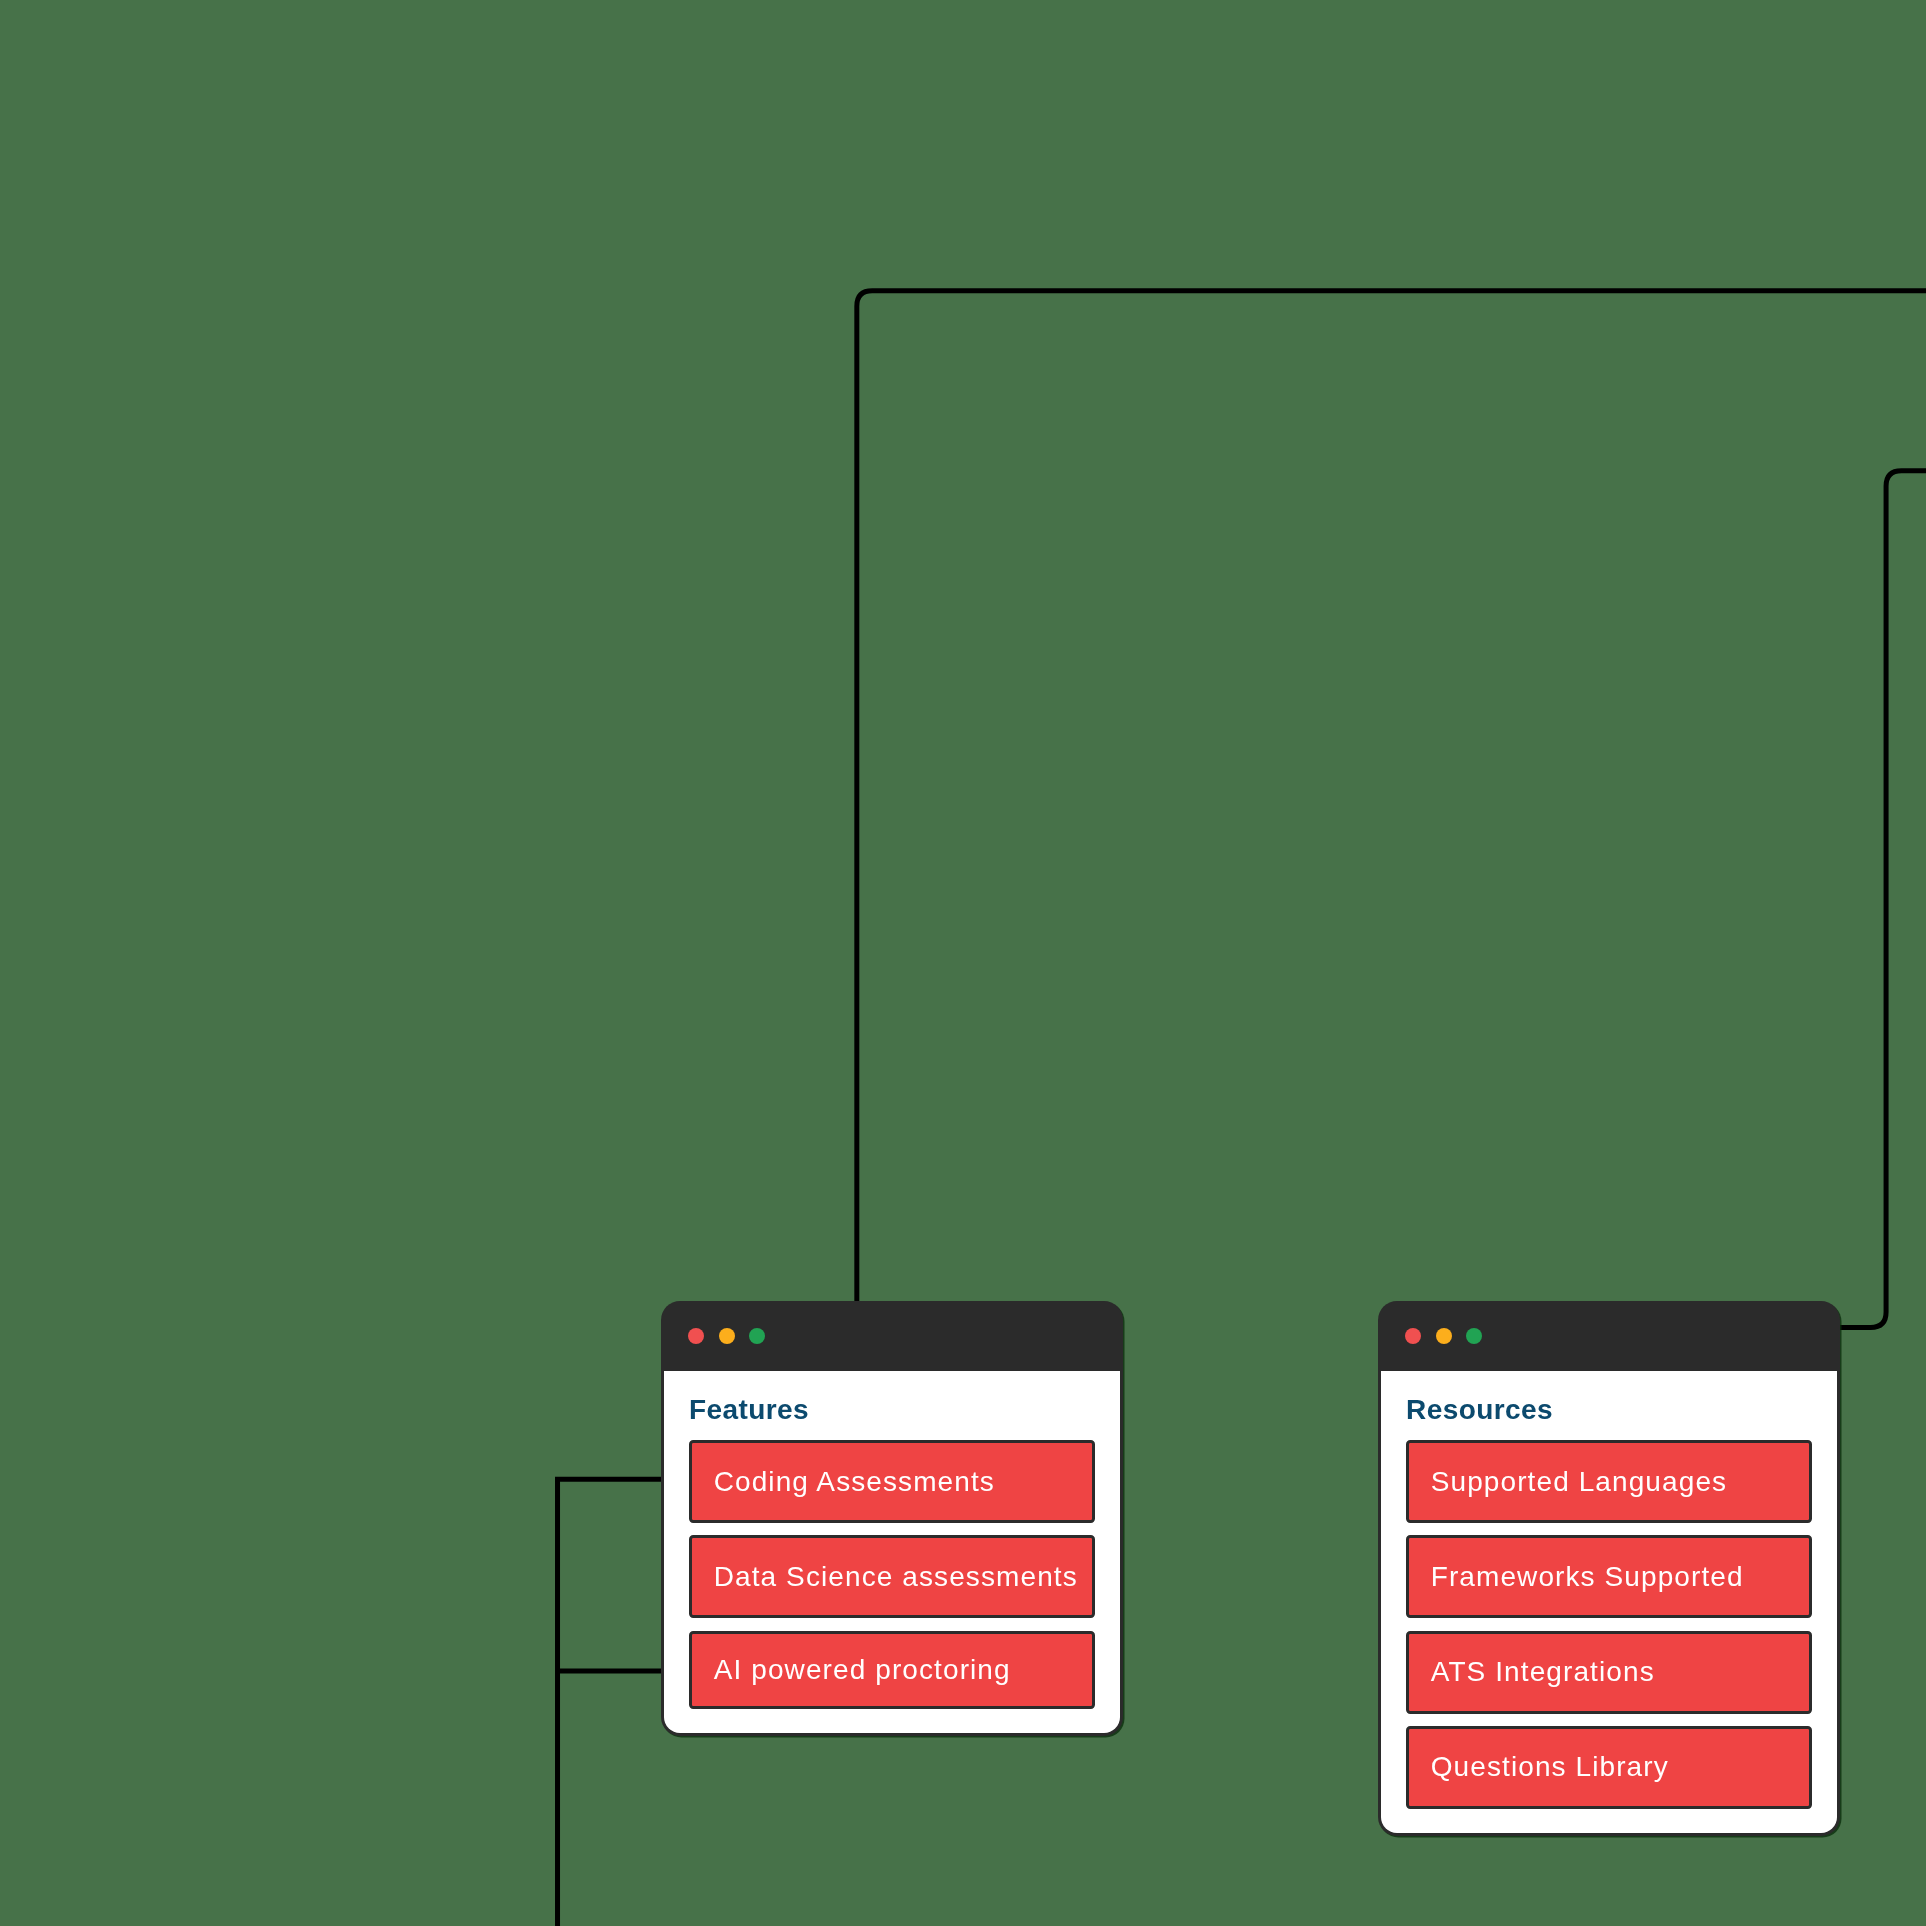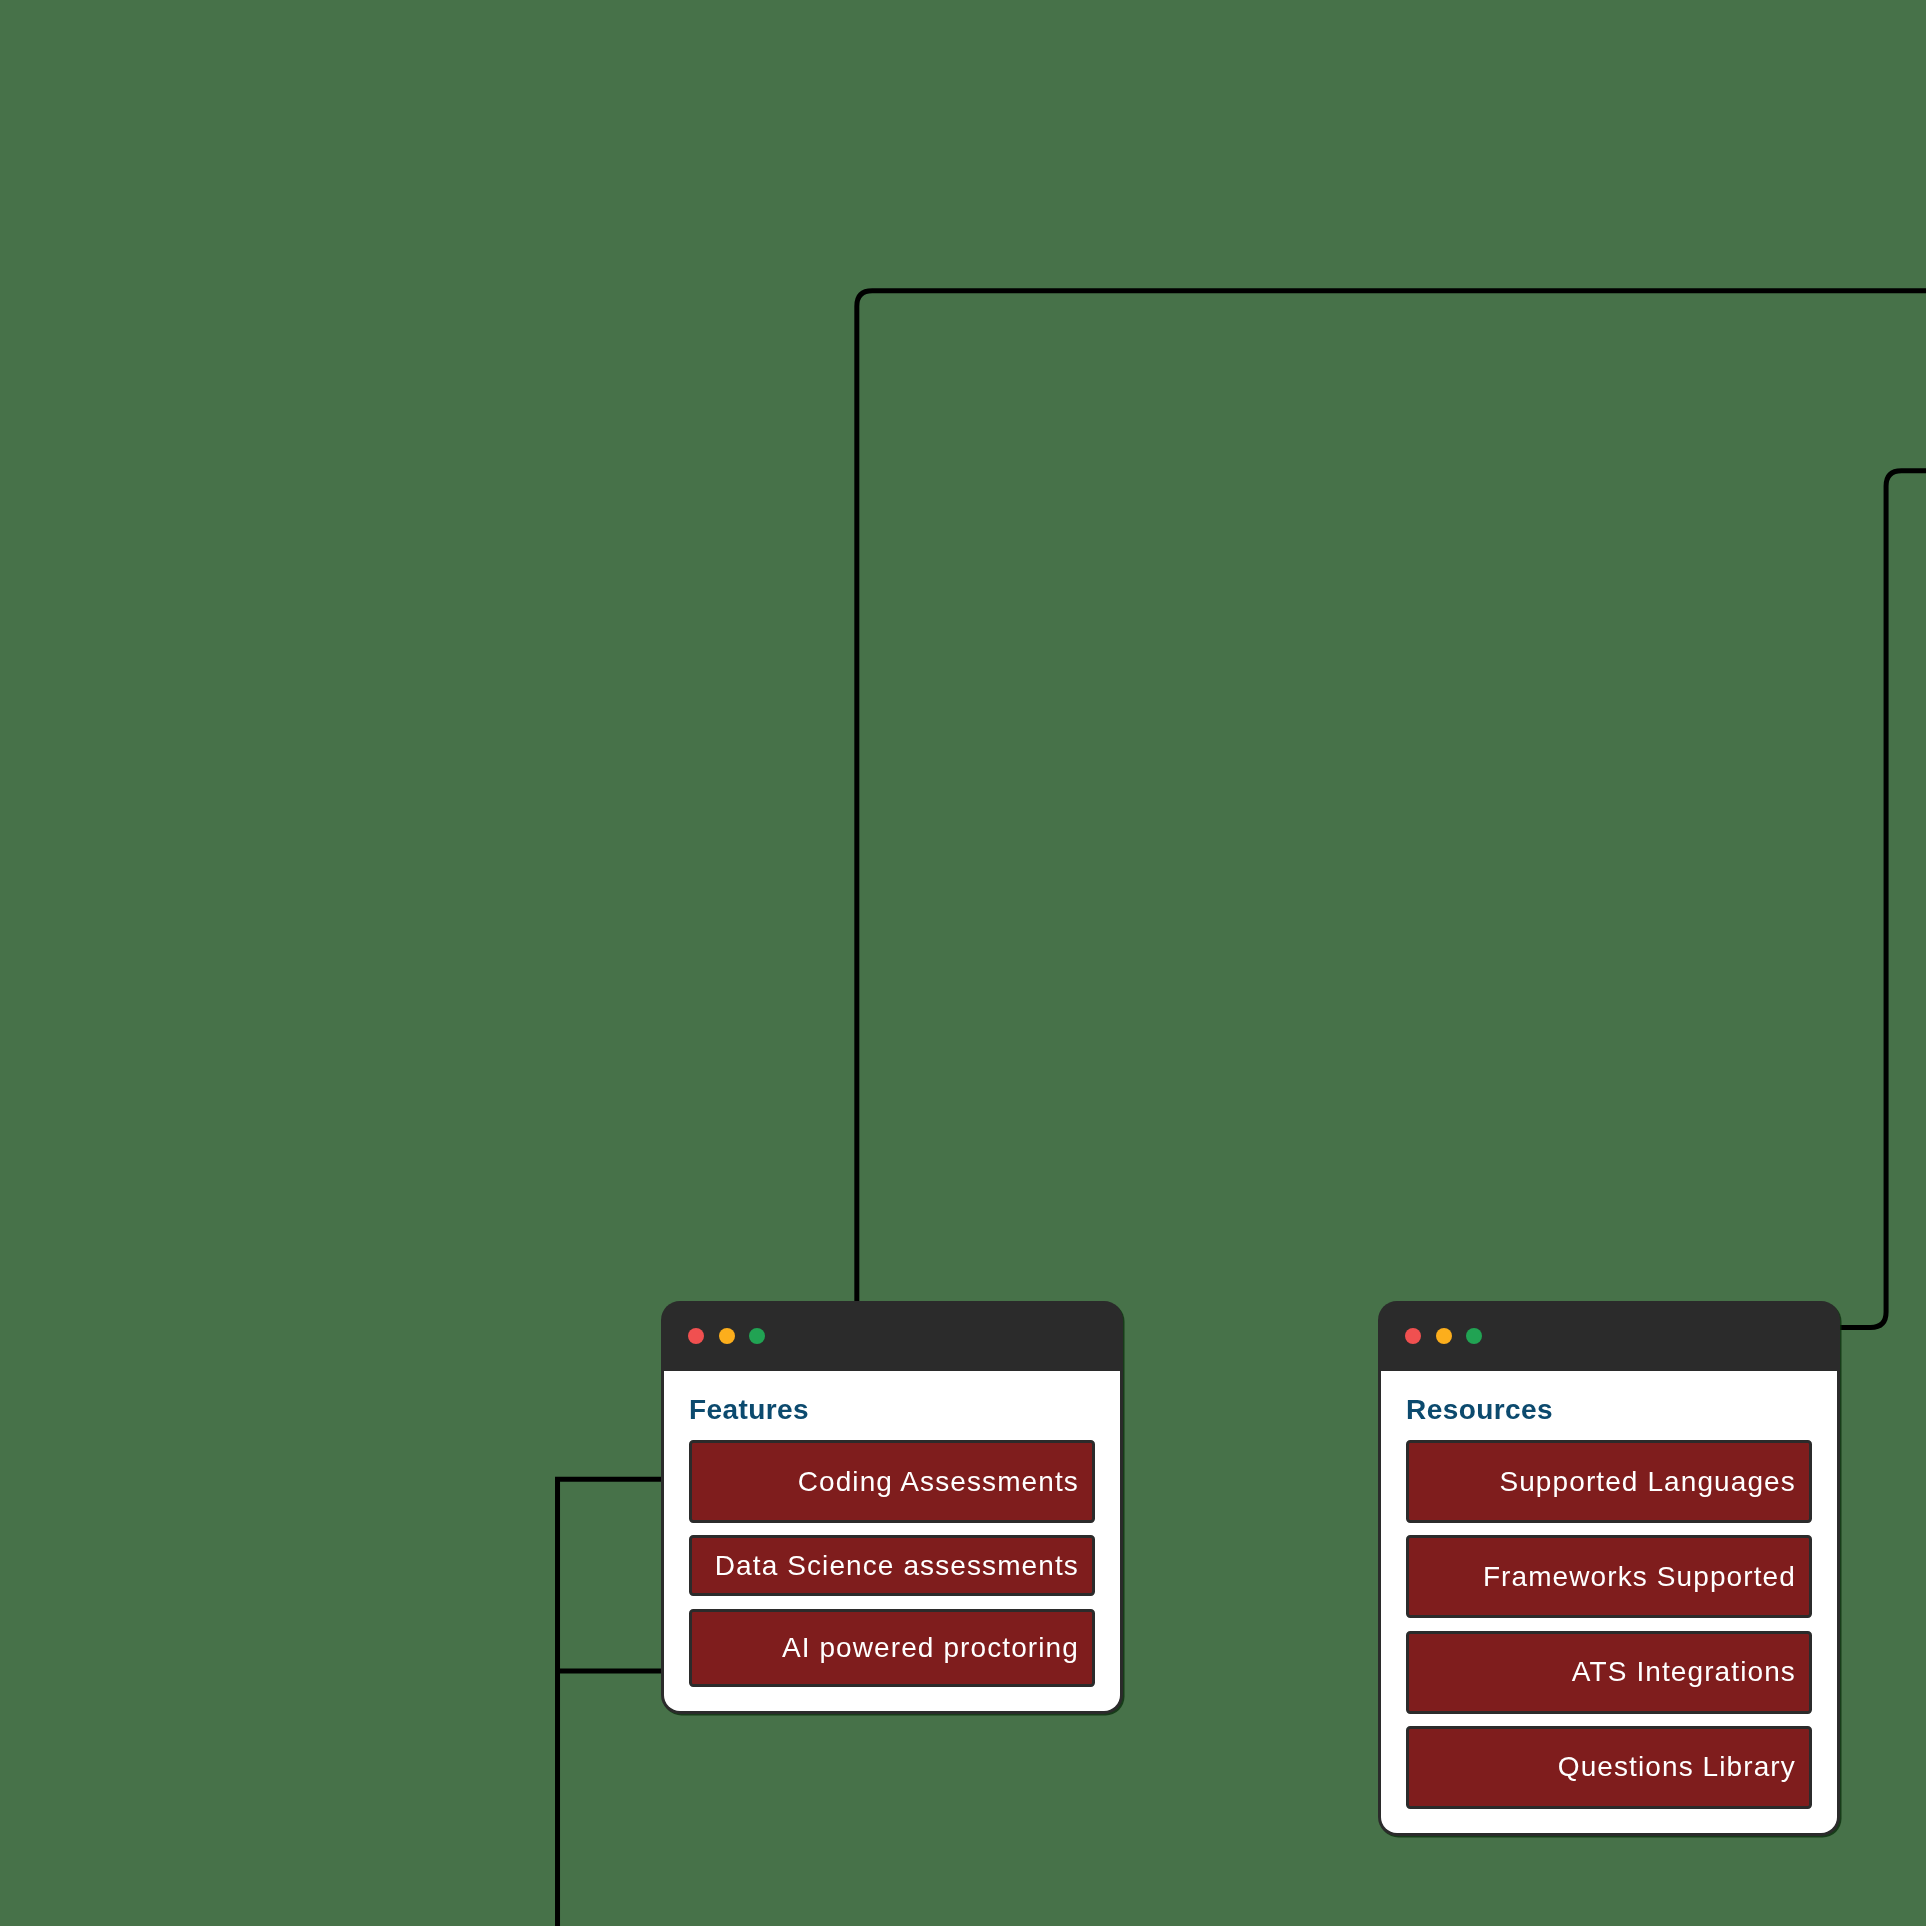--- a/index.html
+++ b/index.html
@@ -15,21 +15,21 @@
       padding-left:24px;box-sizing:border-box;}
 .dot{width:16px;height:16px;border-radius:50%;margin-right:14.6px;flex:0 0 auto;}
 .card-body{background:#ffffff;border-radius:0 0 16px 16px;
       padding:25px 25px 24px 25px;box-sizing:border-box;}
 .card-title{font-size:28px;font-weight:700;color:#0c4a6e;line-height:28px;
       margin:0 0 16px 0;letter-spacing:0.4px;}
 .chip{border:3.1px solid #2b2b2b;border-radius:4.2px;
       padding:0 13px 0 21.6px;font-size:28px;line-height:34px;color:#fff;
       box-sizing:border-box;white-space:pre-wrap;letter-spacing:1.1px;
       display:flex;flex-direction:column;justify-content:center;}
-.chip.blue{background:#7f1d1d;text-align:right;}
+.chip.blue{background:#ef4444;}
 </style>
 </head>
 <body>
 
 <div id="stage">
 
 <svg id="connector-layer" viewBox="0 0 7964 7648" xmlns="http://www.w3.org/2000/svg">
   <g fill="none" stroke="#000000" stroke-width="13" stroke-linecap="butt" stroke-linejoin="miter">
     <path d="M 5012 755 L 2264 755 Q 2224 755 2224 795 L 2224 3391"></path>
     <path d="M 5012 1222 L 4936 1222 Q 4896 1222 4896 1262 L 4896 3406 Q 4896 3446 4856 3446 L 4772 3446"></path>
@@ -45,21 +45,21 @@
 <div class="card" id="features" style="left:661px;top:1301px;">
   <div class="card-titlebar">
         <span class="dot" style="background:#f05050"></span>
         <span class="dot" style="background:#fcae1c"></span>
         <span class="dot" style="background:#21a353"></span>
       </div>
   <div class="card-body">
     <div class="card-title">Features</div>
     <div class="sitemap-node-list">
           <div class="chip blue" style="height:83px;margin-bottom:12.3px">Coding Assessments</div>
-<div class="chip blue" style="height:61px;margin-bottom:12.3px">Data Science assessments</div>
+<div class="chip blue" style="height:83px;margin-bottom:12.3px">Data Science assessments</div>
 <div class="chip blue" style="height:78px;margin-bottom:0px">AI powered proctoring</div>
         </div>
   </div>
 </div>
 <div class="card" id="resources" style="left:1378px;top:1301px;">
   <div class="card-titlebar">
         <span class="dot" style="background:#f05050"></span>
         <span class="dot" style="background:#fcae1c"></span>
         <span class="dot" style="background:#21a353"></span>
       </div>

